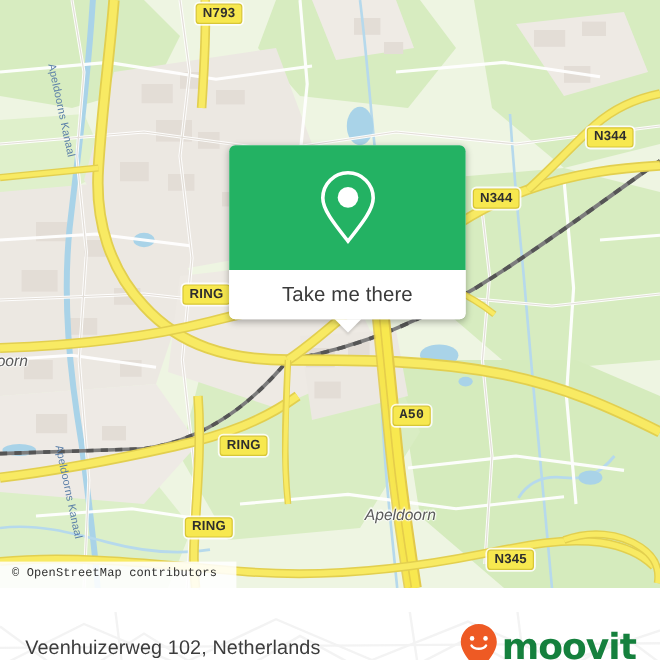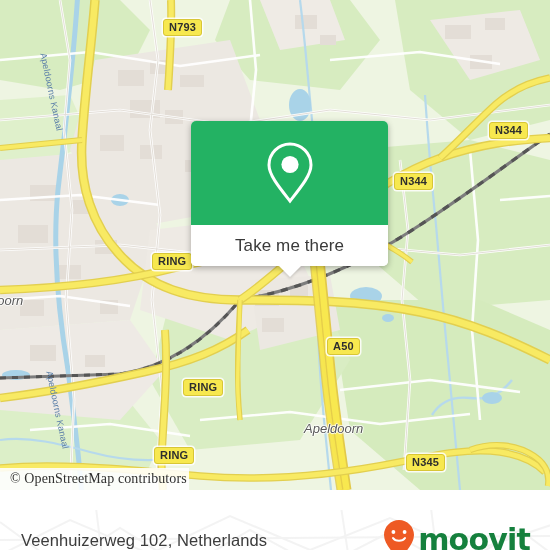--- a/index.html
+++ b/index.html
@@ -34,25 +34,25 @@
   }
   .map svg { display:block; }
 
   
   .attrib {
     position: absolute;
     left: 0;
     bottom: 0;
     height: 22px;
     line-height: 22px;
-    padding: 0 2px 0 10px;
+    padding: 0 16px 0 10px;
     background: rgba(255,255,255,0.88);
     color: #30302f;
-    font-size: 14px;
-    font-family: Liberation Serif, serif;
+    font-size: 10px;
+    font-family: Liberation Mono, monospace;
     white-space: nowrap;
     letter-spacing: 0.1px;
   }
 
   
   .popup {
     position: absolute;
     left: 191px;
     top: 121px;
     width: 197px;
@@ -166,21 +166,20 @@
     font-size: 11px;
     font-weight: bold;
     line-height: 15px;
     height: 15px;
     padding: 0 5px;
     letter-spacing: 0.2px;
     text-align: center;
     font-family: "Liberation Sans", sans-serif;
     white-space: nowrap;
     z-index: 20;
-    margin-top: 16px;
   }
 </style>
 </head>
 <body>
 
 <div id="app">
 
   <div class="map">
     <svg width="550" height="490" viewBox="0 0 550 490">
       <defs>
@@ -337,24 +336,24 @@
     <div class="lbl place-lbl" style="left:304px; top:421px;">Apeldoorn</div>
     <div class="lbl place-lbl" style="left:-10px; top:293px;">doorn</div>
 
     <div class="lbl water-lbl" style="left:48px; top:52px; transform:rotate(78deg); transform-origin:0 0;">Apeldoorns Kanaal</div>
     <div class="lbl water-lbl" style="left:54px; top:370px; transform:rotate(78deg); transform-origin:0 0;">Apeldoorns Kanaal</div>
 
     <div class="shield" style="left:163px; top:3px;">N793</div>
     <div class="shield" style="left:489px; top:106px;">N344</div>
     <div class="shield" style="left:394px; top:157px;">N344</div>
     <div class="shield" style="left:152px; top:237px;">RING</div>
-    <div class="shield" style="left:327px; top:322px;">A50</div>
+    <div class="shield" style="left:327px; top:338px;font-family:Liberation Mono, monospace;">A50</div>
     <div class="shield" style="left:183px; top:363px;">RING</div>
     <div class="shield" style="left:154px; top:431px;">RING</div>
-    <div class="shield" style="left:406px; top:438px;">N345</div>
+    <div class="shield" style="left:406px; top:458px;">N345</div>
 
     <div class="attrib">© OpenStreetMap contributors</div>
   </div>
 
   <div class="popup">
     <div class="popup-green">
       <svg width="54" height="66" viewBox="0 0 54 66">
         <path d="M27 4 C15.4 4 6 13.4 6 25 C6 35 16 47 27 61 C38 47 48 35 48 25 C48 13.4 38.6 4 27 4 Z" fill="none" stroke="#ffffff" stroke-width="3"></path>
         <circle cx="27" cy="24.5" r="8.6" fill="#ffffff"></circle>
       </svg>

